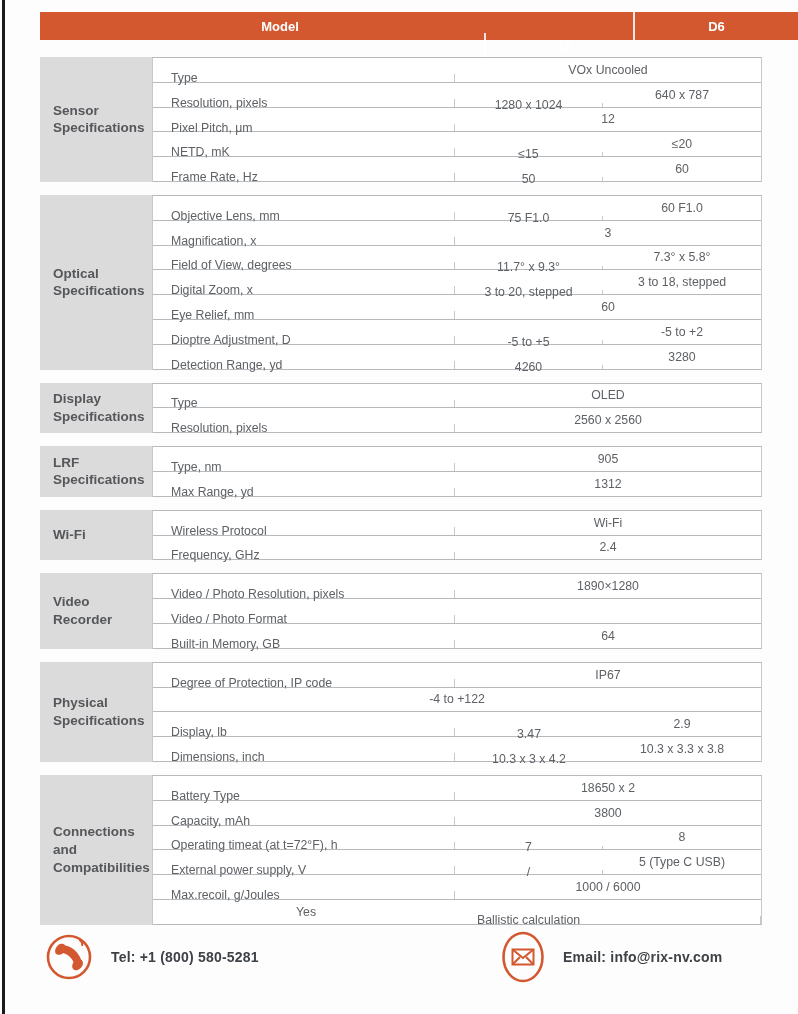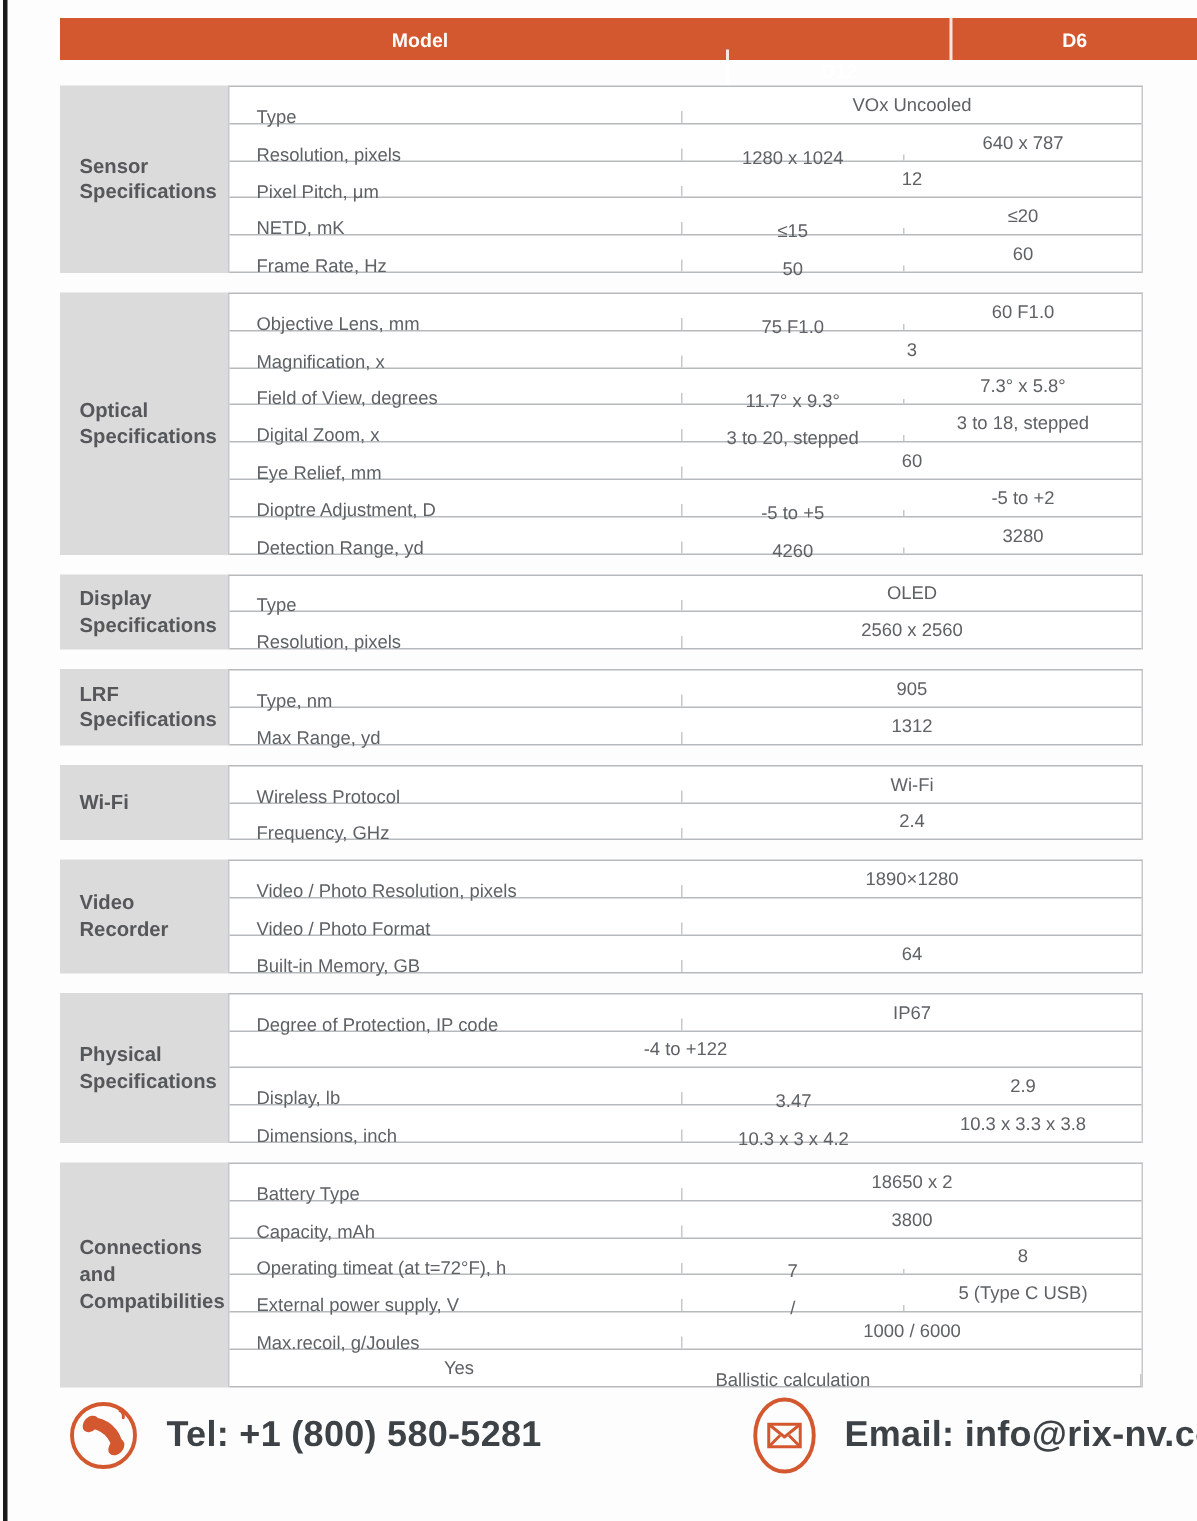--- a/index.html
+++ b/index.html
@@ -60,21 +60,21 @@
   .cell-d12.no-div{border-right:none;}
   .cell-d6{flex:1;justify-content:center;text-align:center;}
   
   .footer-group{
     position:absolute;top:929px;height:56px;
     display:flex;align-items:center;gap:17px;
   }
   .footer-tel{left:44px;}
   .footer-email{left:500px;}
   .footer-label{
-    font-size:24px;font-weight:bold;color:var(--footer-text);
+    font-size:14px;font-weight:bold;color:var(--footer-text);
     white-space:nowrap;letter-spacing:.2px;
   }
   .ficon{display:block;}
 </style>
 </head>
 <body>
 
 <div class="page">
   <div class="edge-strip"></div>
 

